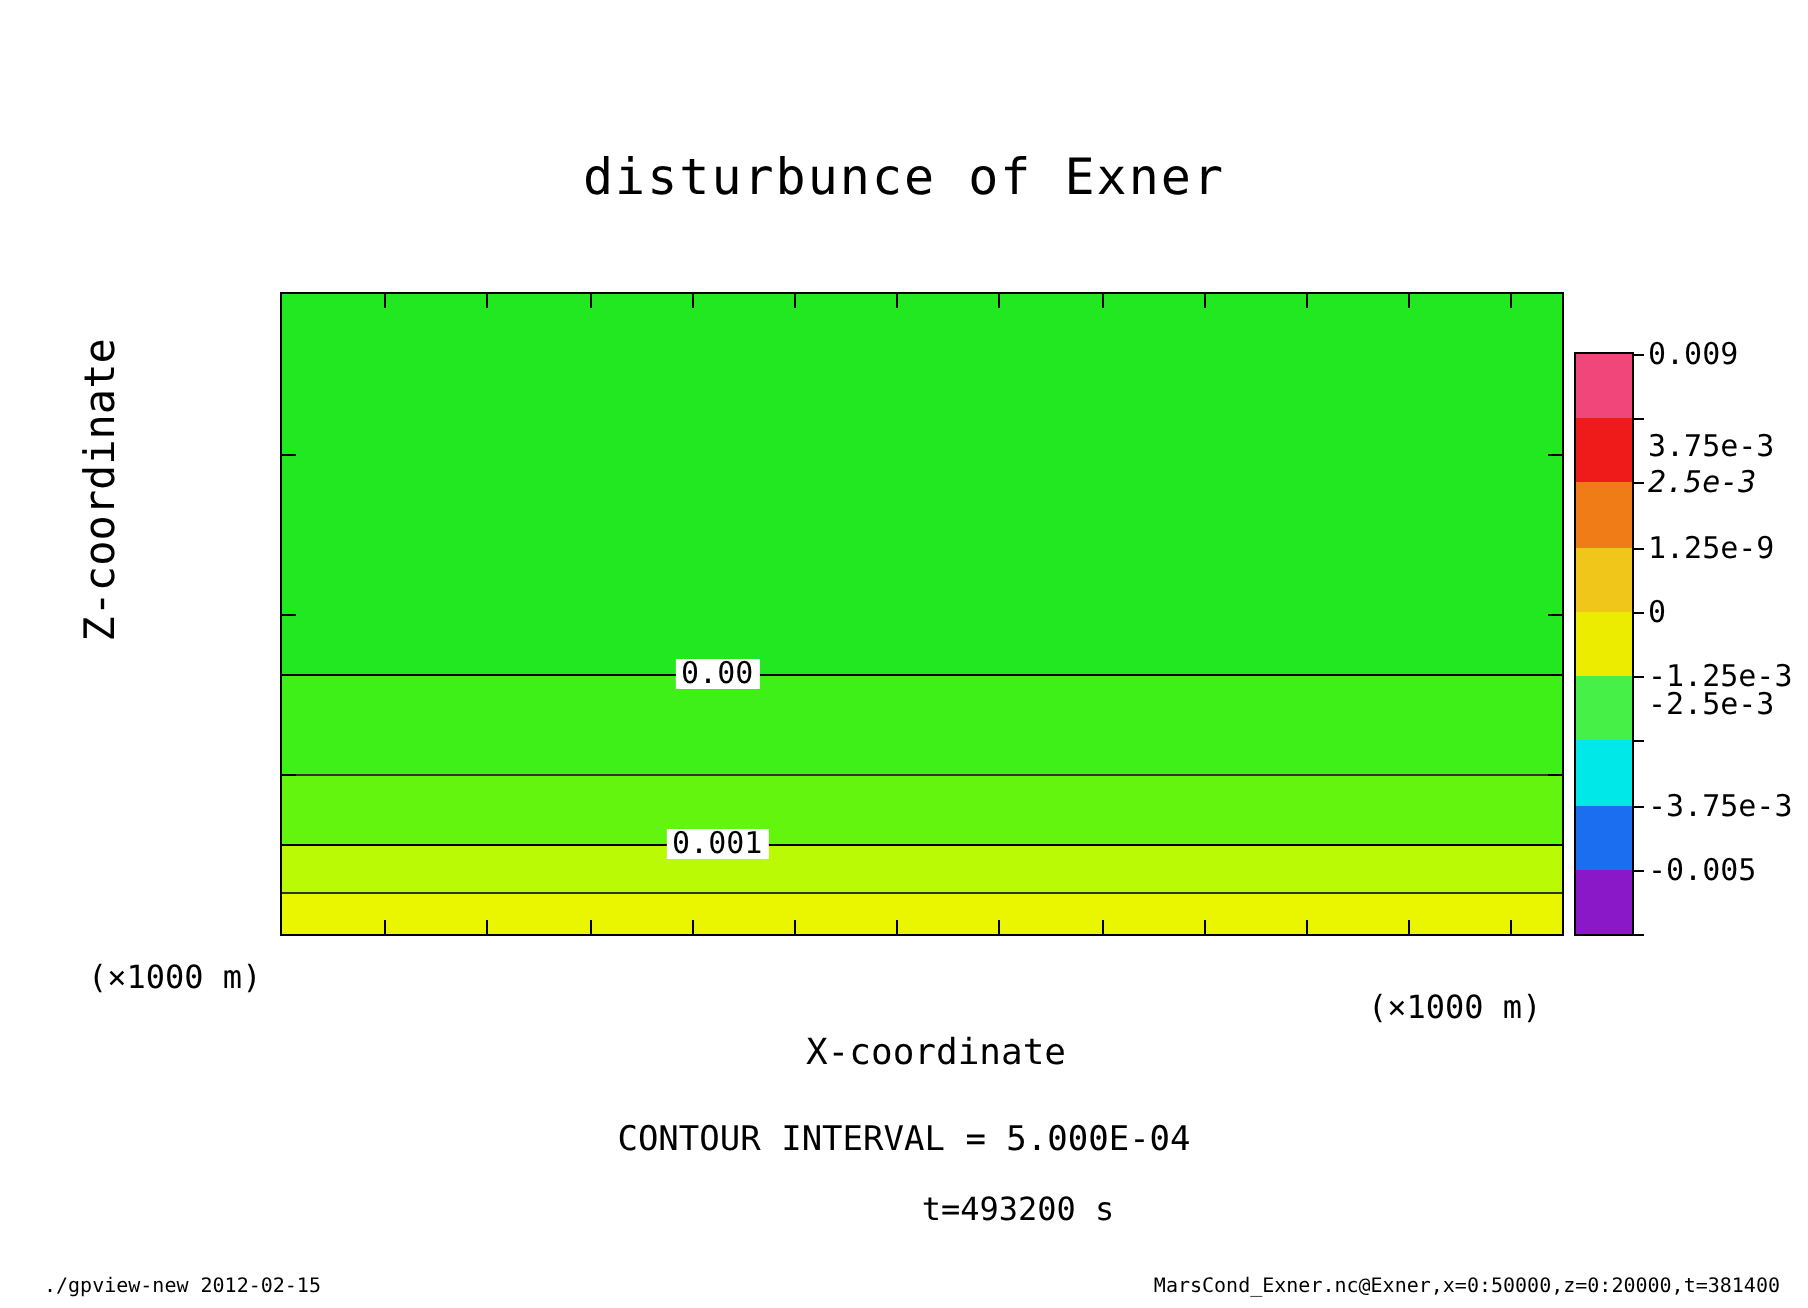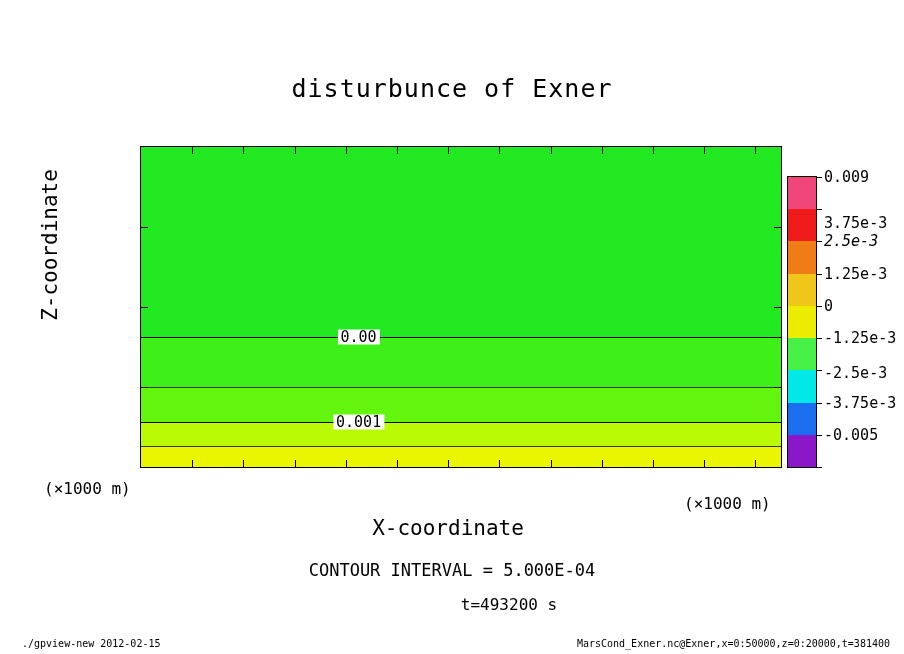--- a/index.html
+++ b/index.html
@@ -12,21 +12,21 @@
   .contour{position:absolute;left:0;width:100%;height:0;border-top:1.6px solid #000;}
   .contour.thin{border-top:1px solid #333;}
   .clabel{position:absolute;background:#fff;font-size:15px;line-height:15px;padding:0 3px;
           transform:translate(-50%,-50%);}
   .ytickmark{position:absolute;left:0;width:7px;height:0;border-top:1px solid #000;}
   .ytickmark.r{left:auto;right:0;}
   .xtickmark{position:absolute;top:0;height:7px;width:0;border-left:1px solid #000;}
   .xtickmark.b{top:auto;bottom:0;}
   #ylabel{left:-60px;top:233px;width:220px;text-align:center;font-size:21px;
           transform:rotate(-90deg);}
-  #xlabel{left:128px;top:516px;width:640px;text-align:center;font-size:21px;}
+  #xlabel{left:148px;top:516px;width:640px;text-align:center;font-size:18px;}
   #xunit-left{left:44px;top:479px;font-size:16px;}
   #xunit-right{left:684px;top:494px;font-size:16px;}
   #cbar{left:787px;top:176px;width:28px;height:290px;border:1px solid #000;}
   #cbar .seg{position:absolute;left:0;width:100%;}
   .cbtick{position:absolute;left:36px;font-size:15px;transform:translateY(-50%);white-space:nowrap;}
   .cbtickmark{position:absolute;left:100%;width:6px;height:0;border-top:1px solid #000;}
   #interval{left:0;top:560px;width:904px;text-align:center;font-size:17px;}
   #tstamp{left:0;top:595px;width:904px;text-align:center;font-size:16px;padding-left:114px;box-sizing:border-box;}
   #footleft{left:22px;top:638px;font-size:10px;}
   #footright{right:14px;top:638px;font-size:10px;}
@@ -95,27 +95,27 @@
     <div class="seg" style="top: 193.333px; height: 32.2222px; background: rgb(0, 232, 232);"></div>
     <div class="seg" style="top: 225.556px; height: 32.2222px; background: rgb(28, 110, 240);"></div>
     <div class="seg" style="top: 257.778px; height: 32.2222px; background: rgb(139, 24, 200);"></div>
     <div class="cbtickmark" style="top: 0px;"></div>
     <div class="cbtick" style="top: 0px;">0.009</div>
     <div class="cbtickmark" style="top: 32.2222px;"></div>
     <div class="cbtick" style="top: 46px;">3.75e-3</div>
     <div class="cbtickmark" style="top: 64.4444px;"></div>
     <div class="cbtick" style="top: 64.4444px; font-style: italic;">2.5e-3</div>
     <div class="cbtickmark" style="top: 96.6667px;"></div>
-    <div class="cbtick" style="top: 96.6667px;">1.25e-3</div>
+    <div class="cbtick" style="top: 96.6667px;">1.25e-9</div>
     <div class="cbtickmark" style="top: 128.889px;"></div>
     <div class="cbtick" style="top: 128.889px;">0</div>
     <div class="cbtickmark" style="top: 161.111px;"></div>
     <div class="cbtick" style="top: 161.111px;">-1.25e-3</div>
     <div class="cbtickmark" style="top: 193.333px;"></div>
-    <div class="cbtick" style="top: 196px;">-2.5e-3</div>
+    <div class="cbtick" style="top: 175px;">-2.5e-3</div>
     <div class="cbtickmark" style="top: 225.556px;"></div>
     <div class="cbtick" style="top: 225.556px;">-3.75e-3</div>
     <div class="cbtickmark" style="top: 257.778px;"></div>
     <div class="cbtick" style="top: 257.778px;">-0.005</div>
     <div class="cbtickmark" style="top: 290px;"></div>
   </div>
 
 <div class="abs" id="interval">CONTOUR INTERVAL = 5.000E-04</div>
 <div class="abs" id="tstamp">t=493200 s</div>
 <div class="abs" id="footleft">./gpview-new   2012-02-15</div>

